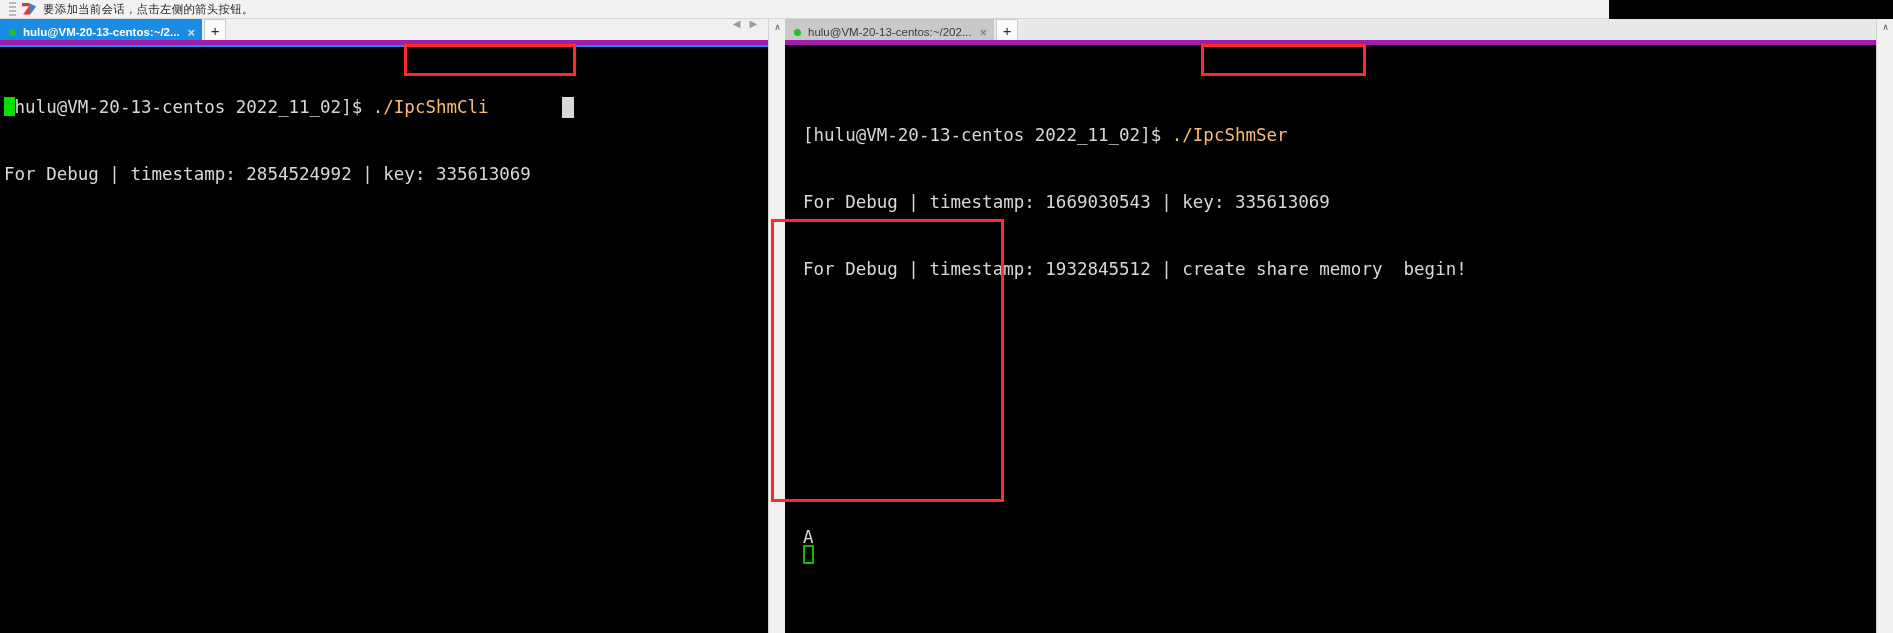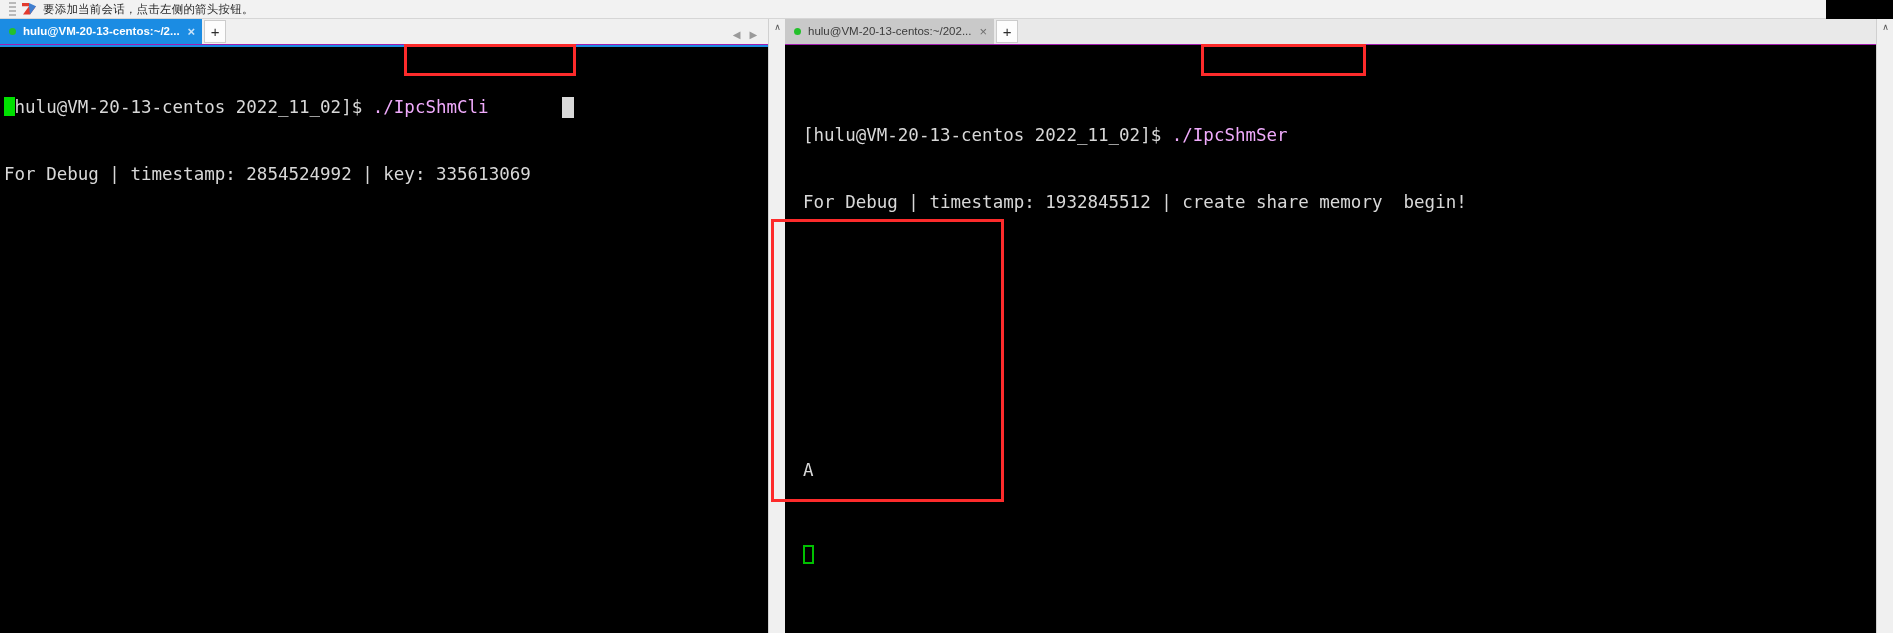--- a/index.html
+++ b/index.html
@@ -15,21 +15,21 @@
     position: relative;
     width: 1893px;
     height: 633px;
     background: #000000;
   }
 
   
   .notif-bar {
     position: absolute;
     left: 0; top: 0;
-    width: 1826px; height: 19px;
+    width: 1609px; height: 19px;
     background: #f2f2f2;
     border-bottom: 1px solid #d6d6d6;
     display: flex;
     align-items: center;
     padding-left: 9px;
   }
   .notif-grip {
     width: 7px; height: 15px;
     background:
       repeating-linear-gradient(to bottom, #b9b9b9 0 2px, transparent 2px 4px);
@@ -58,23 +58,23 @@
     height: 614px;
     background: #000;
   }
   .pane-left  { left: 0;   width: 785px; }
   .pane-right { left: 785px; width: 1108px; }
 
   .tabstrip {
     position: relative;
     height: 26px;
     background: #f0f0f0;
-    border-bottom: 1px solid #a21caf;
-    display: flex;
-    align-items: flex-end;
+    border-bottom: 5px solid #a21caf;
+    display: flex;
+    align-items: flex-start;
     overflow: hidden;
   }
   .tabstrip.right { background: #e9e9e9; }
 
   .tab {
     height: 26px;
     display: flex;
     align-items: center;
     padding: 0 7px 0 9px;
     font-size: 11.5px;
@@ -151,21 +151,21 @@
     line-height: 22.4px;
     overflow: hidden;
     height: 588px;
     padding: 4px 0 0 4px;
     white-space: pre;
   }
   .pane-left  .term { border-top: 2px solid #1b8ce3; }
   .pane-right .term { padding-left: 18px; margin-top: 30px; }
 
   .term .line { white-space: pre; }
-  .cmd-hl { color: #f0abfc; }
+  .cmd-hl { color: #fdba74; }
 
   
   .cursor-block {
     position: absolute;
     width: 11px; height: 19px;
     background: #00e000;
   }
   .cursor-hollow {
     position: absolute;
     width: 11px; height: 19px;
@@ -256,20 +256,21 @@
         <span class="tab-dot"></span>
         <span class="tab-label">hulu@VM-20-13-centos:~/202...</span>
         <span class="tab-close">×</span>
       </div>
       <div class="tab-new">+</div>
       <div class="tab-spacer"></div>
     </div>
 
     <div class="term">
       <div class="line"><span>[hulu@VM-20-13-centos 2022_11_02]$ </span><span class="cmd-hl">./IpcShmSer</span></div>
+      <div class="line">For Debug | timestamp: 1669030543 | key: 335613069</div>
       <div class="line">For Debug | timestamp: 1932845512 | create share memory  begin!</div>
 
       <div style="height:66px;"></div>
 
       <div>
         <div class="line">A</div>
         
         
         
         

